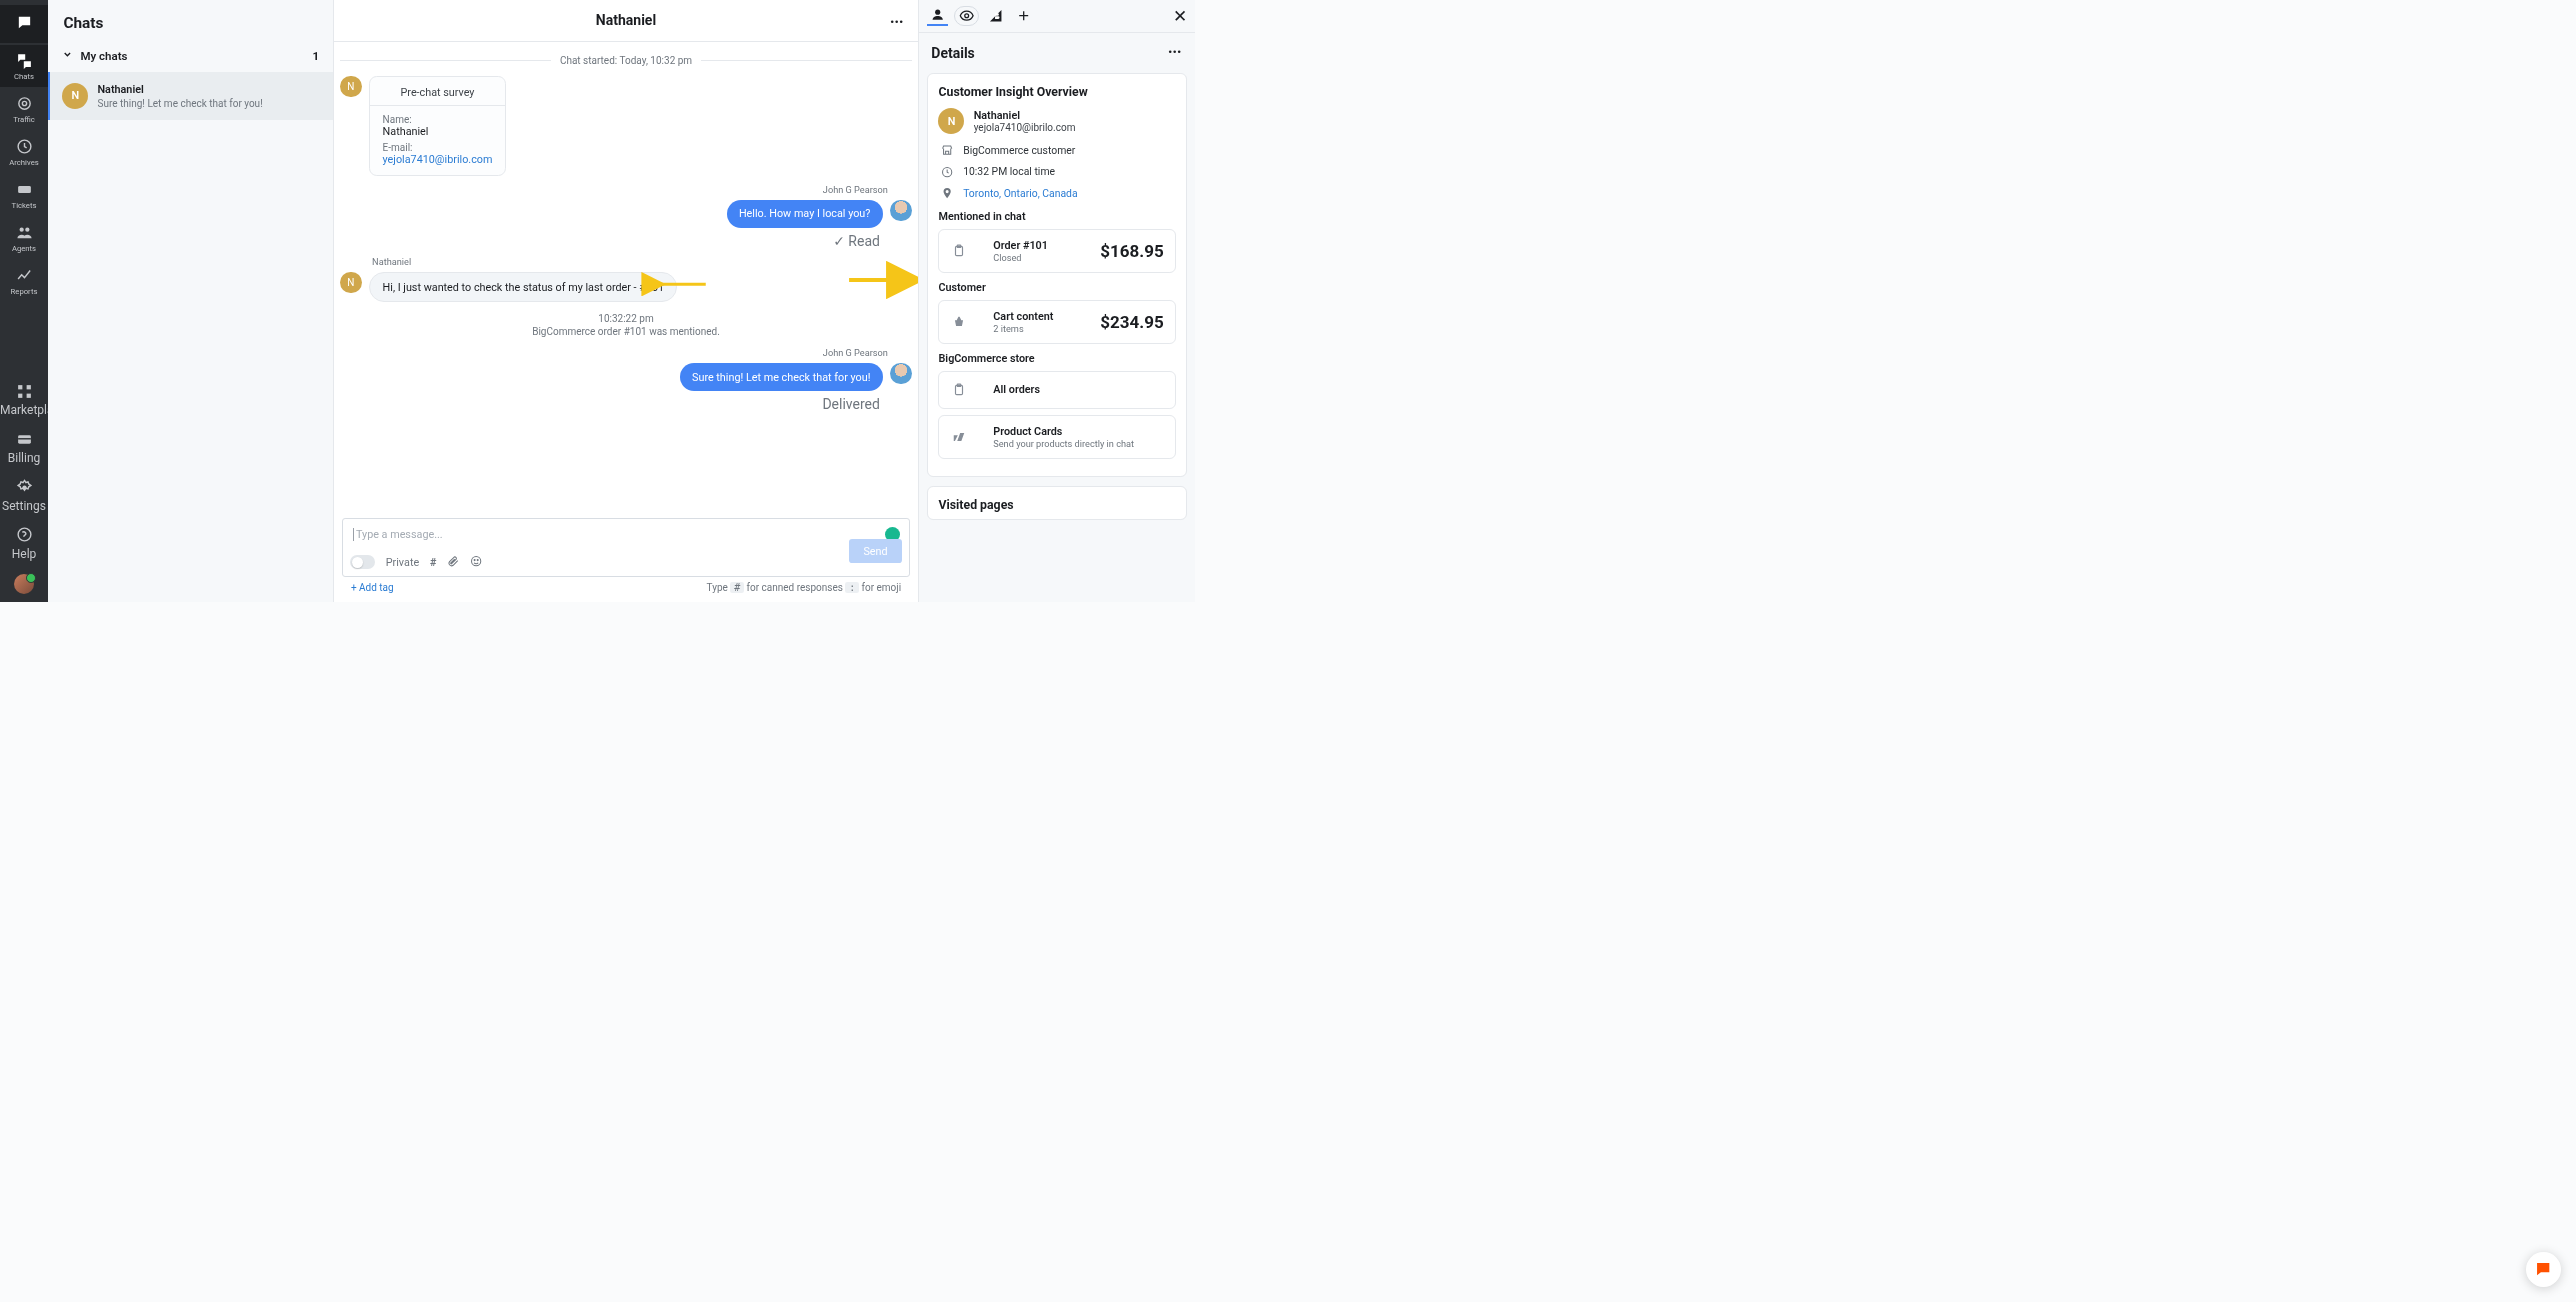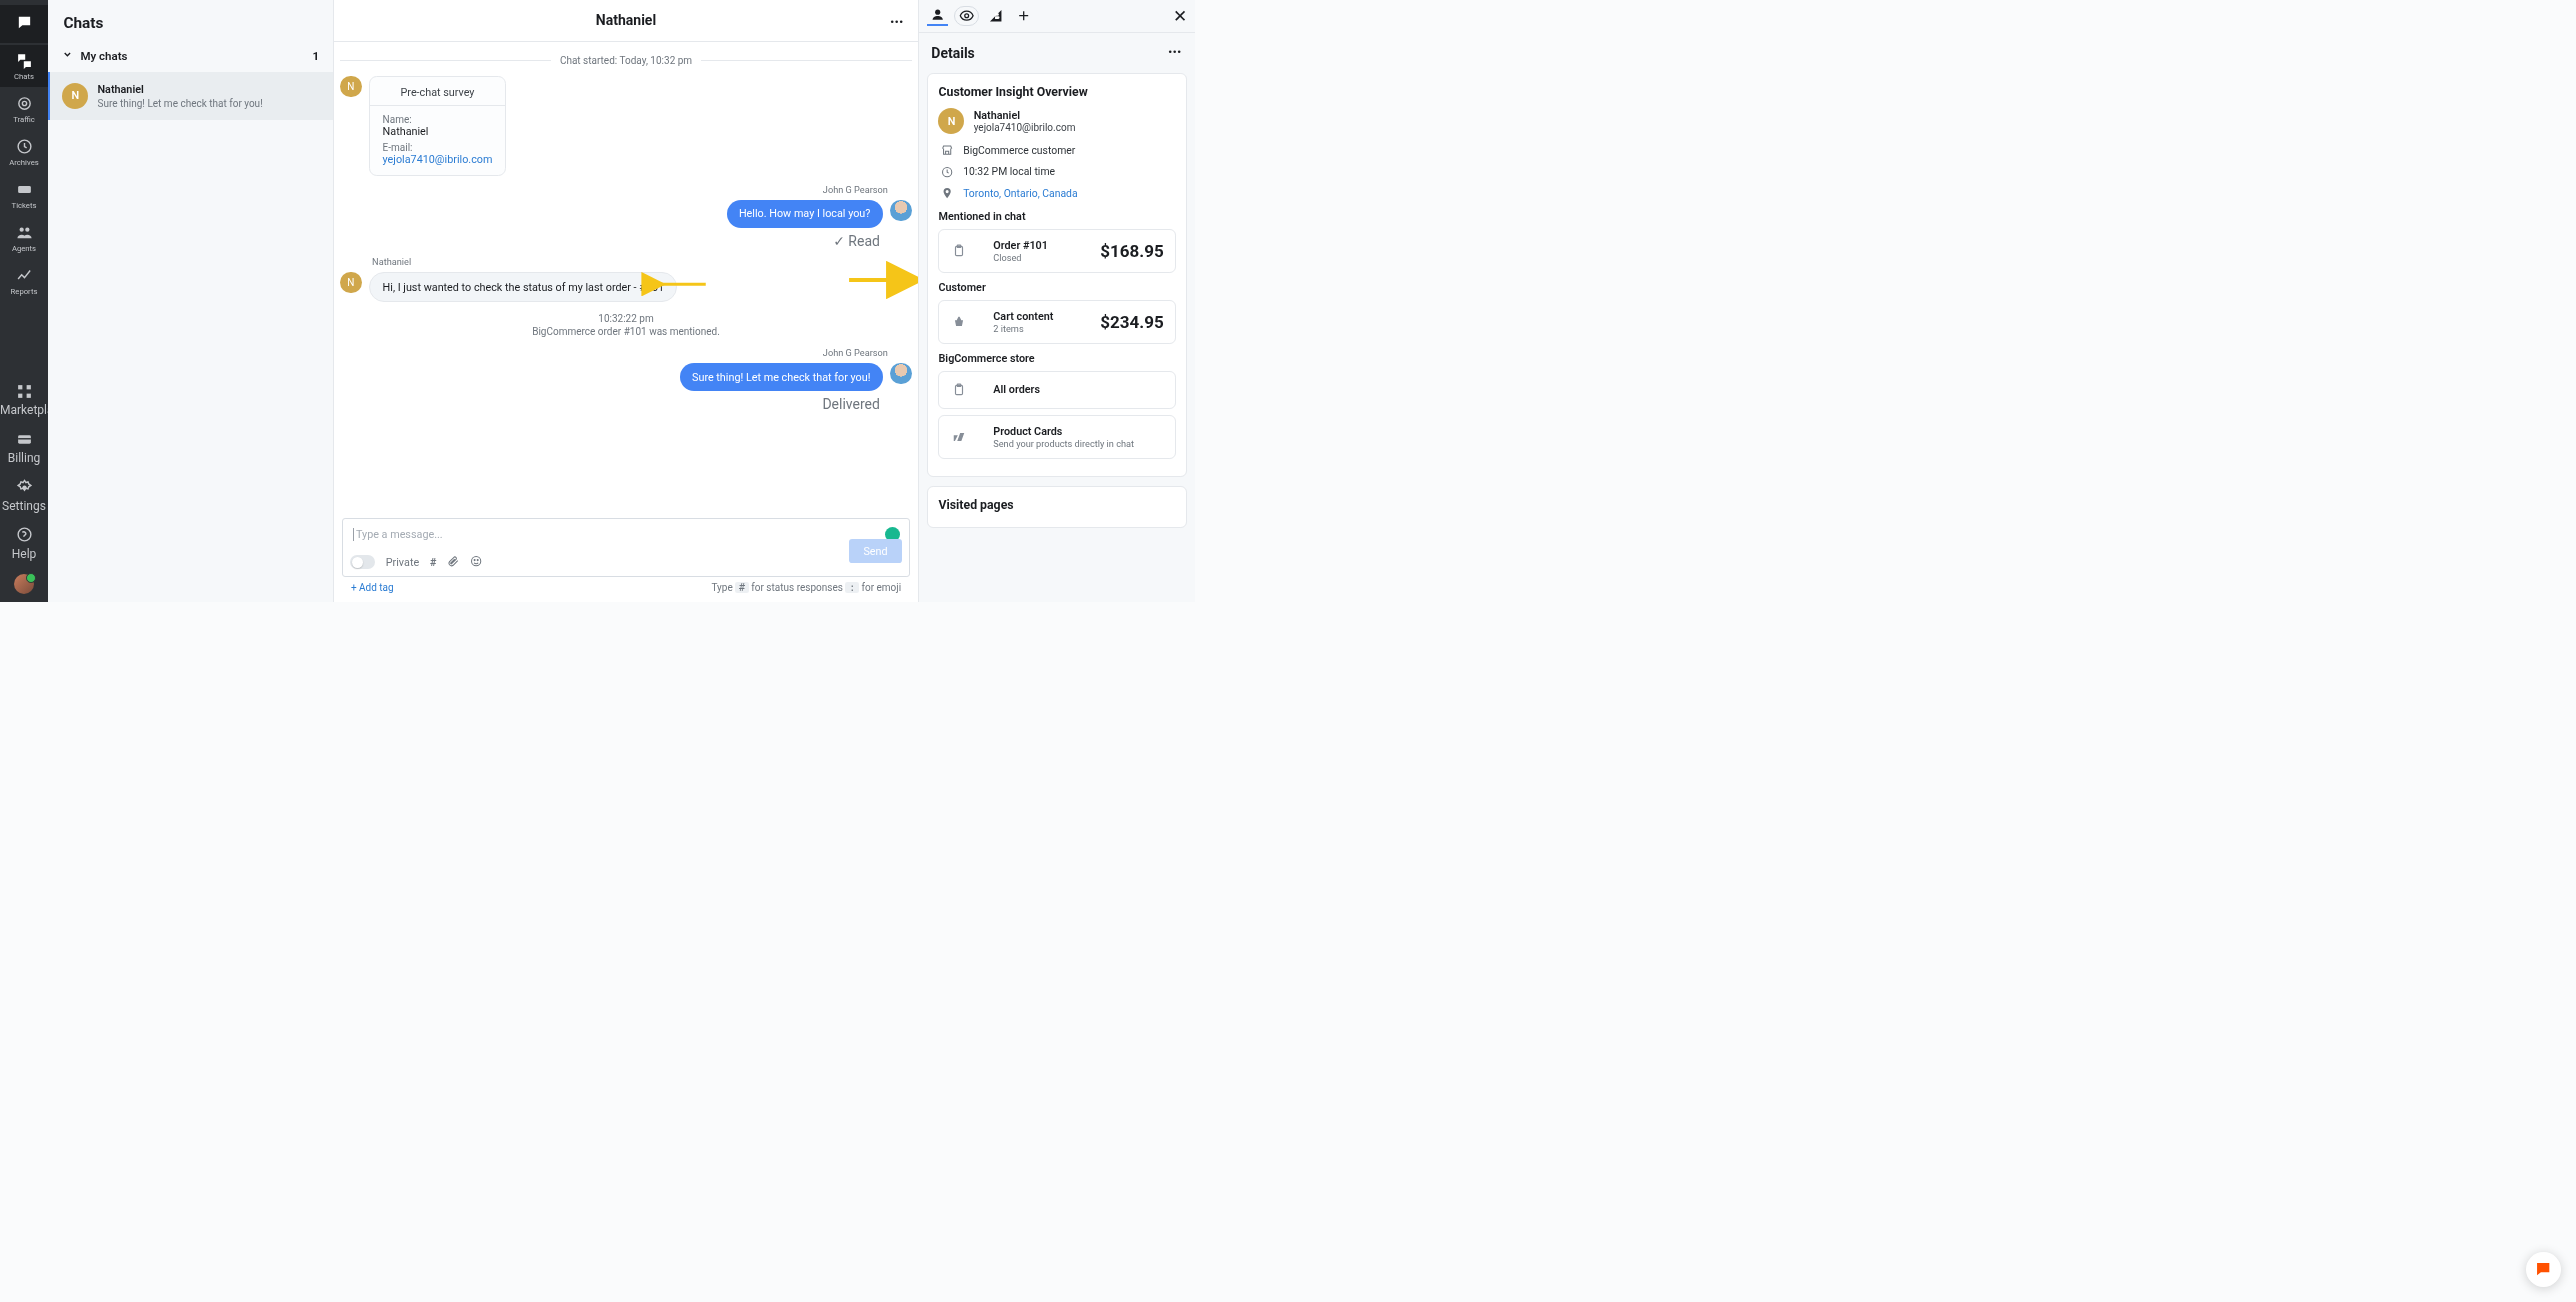--- a/index.html
+++ b/index.html
@@ -311,21 +311,21 @@
               </svg>
           </span>
         </div>
         <button class="send-btn">Send</button>
       </div>
       <div class="composer-footer">
         <span class="addtag">+ Add tag</span>
         <span class="hints">
           <span>Type</span>
           <span class="key">#</span>
-          <span>for status responses</span>
+          <span>for canned responses</span>
           <span class="key">:</span>
           <span>for emoji</span>
         </span>
       </div>
     </div>
   </main>
 
   <aside class="details">
     <div class="details-tabs">
       <div class="dt active">
@@ -443,21 +443,21 @@
                 <path d="M3 9h7l-5 10H3zM14 5h7l-5 14h-7z"></path>
               </svg>
             </span>
           <div>
             <div class="lbl">Product Cards</div>
             <div class="sub">Send your products directly in chat</div>
           </div>
         </div>
       </div>
 
-      <div class="dcard" style="padding-bottom:15px;">
+      <div class="dcard" style="padding-bottom:7px;">
         <h3 style="margin:0">Visited pages</h3>
       </div>
     </div>
   </aside>
 </div>
 
 <div class="fab">
   <svg viewBox="0 0 24 24" fill="#ff5100">
       <path d="M4 4h16v12H9l-5 4V4z"></path>
     </svg>

